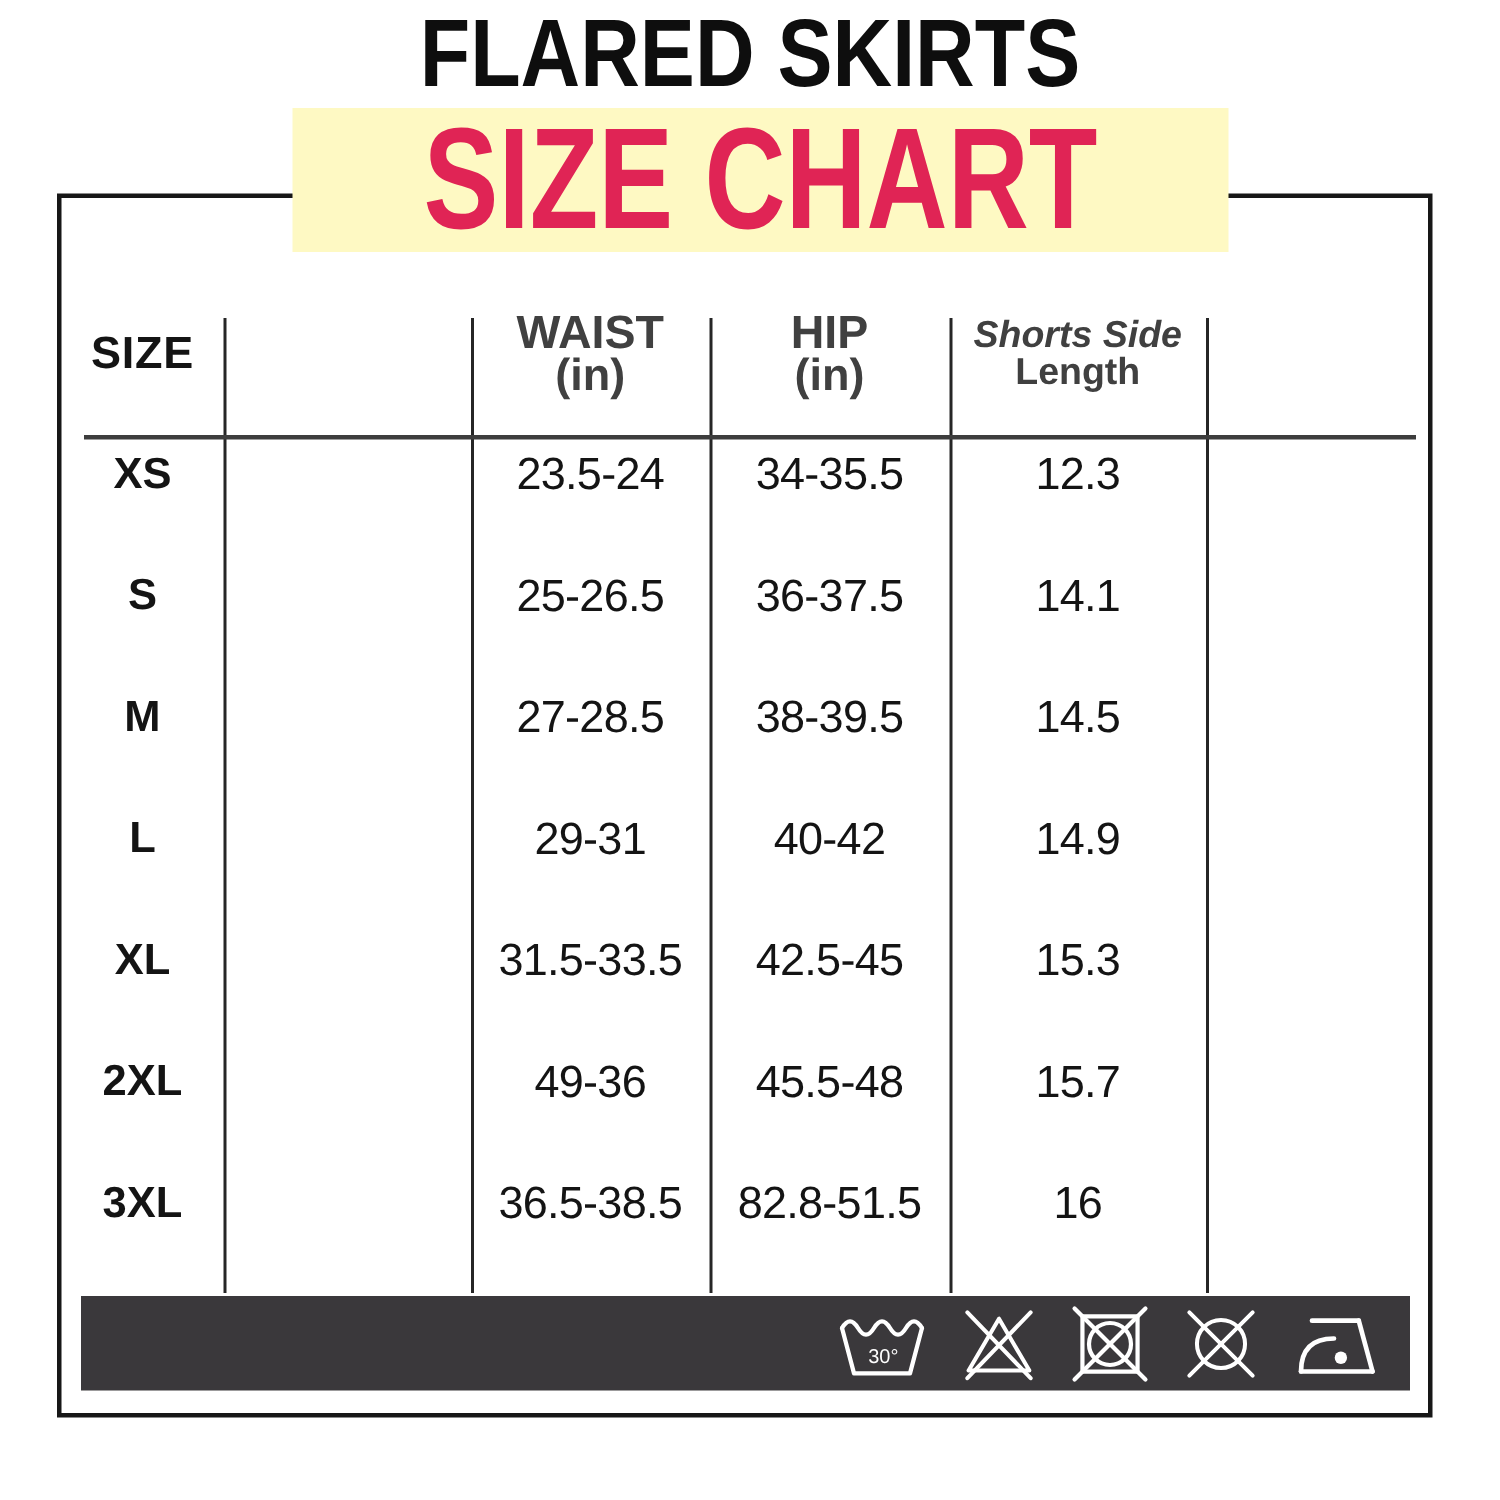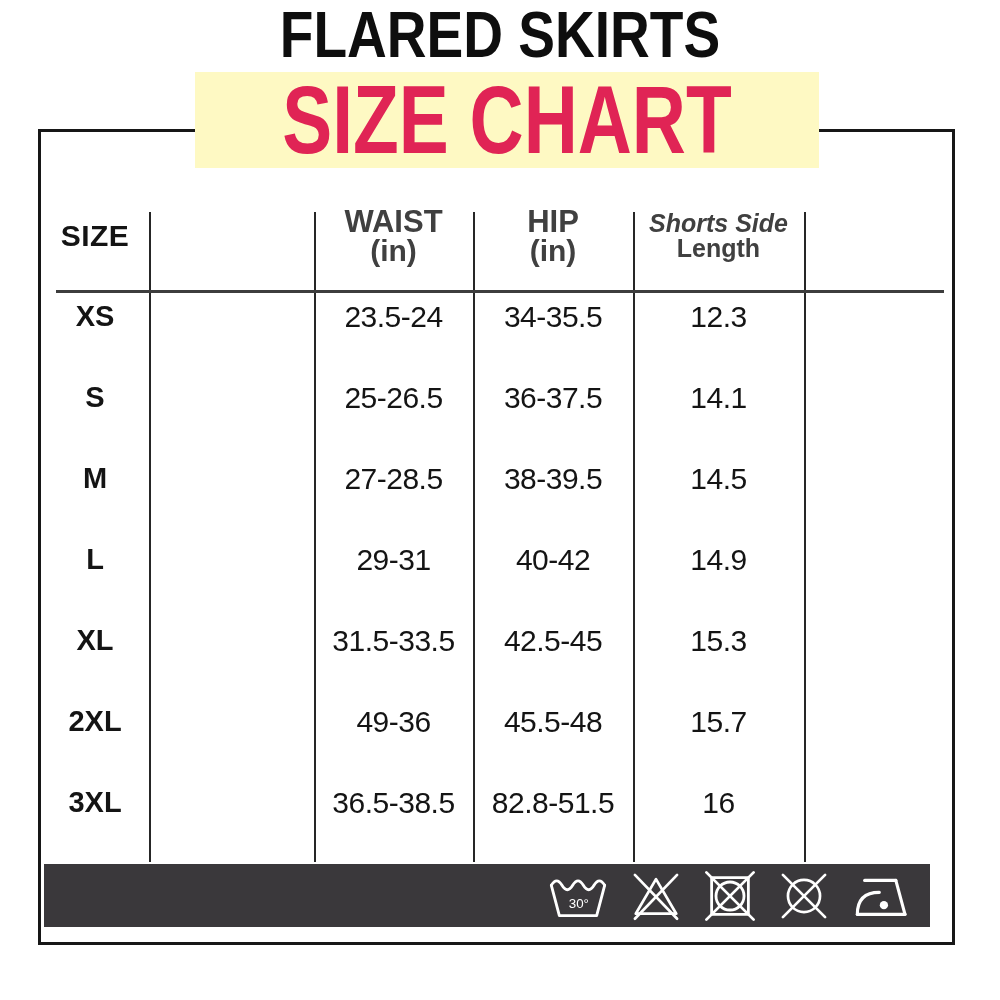--- a/index.html
+++ b/index.html
@@ -55,21 +55,21 @@
   .num{font-size:30px;font-weight:400;color:#141414;letter-spacing:-0.5px;}
   
   .v-divider{
     position:absolute;top:212px;height:650px;width:2px;background:#262626;z-index:1;
   }
   .header-rule{
     position:absolute;left:56px;top:290px;width:888px;height:3px;background:#3d3d3d;z-index:1;
   }
   
   .care-bar{
-    position:absolute;left:44px;top:864px;width:886px;height:63px;
+    position:absolute;left:54px;top:864px;width:886px;height:63px;
     background:#3a383b;
     display:flex;align-items:center;justify-content:flex-end;
     gap:19px;padding-right:14px;box-sizing:border-box;
     z-index:2;
   }
   .care-icon{display:flex;align-items:center;justify-content:center;}
   .care-icon svg{display:block;}
 </style>
 </head>
 <body>

